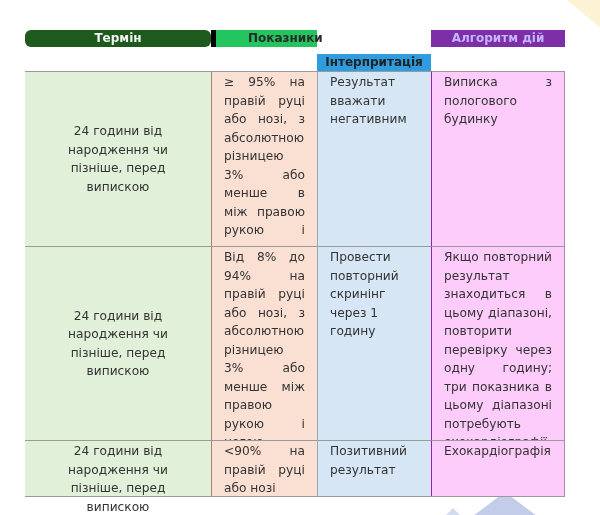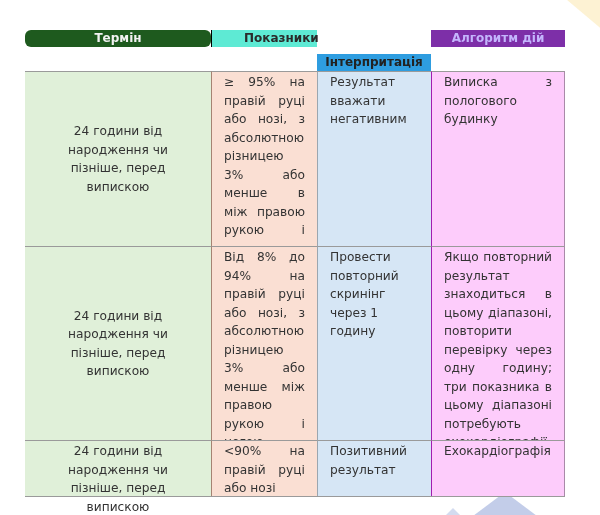--- a/index.html
+++ b/index.html
@@ -38,21 +38,21 @@
     }
     .grid {
       display: grid;
       grid-template-columns: 186px 106px 114px 134px;
     }
     .hdr {
       height: 17px; line-height: 17px; text-align: center;
       font-weight: bold; font-size: 12px;
     }
     .h-term { background: #1e5a1e; color: #f2f2f2; border-radius: 6px; }
-    .h-pok  { background: #5eead4; color: #2a2a2a; border-left: 1px solid #000000; padding-left: 32px; }
+    .h-pok  { background: #22c55e; color: #2a2a2a; border-left: 5px solid #000000; padding-left: 32px; }
     .h-int  { background: #2e9de0; color: #222; margin-top: 24px; }
     .h-alg  { background: #7d2fa8; color: #c4b5fd; }
     .cell {
       font-size: 12.2px; line-height: 18.5px; color: #333;
       padding: 1px 12px; box-sizing: border-box;
       border-top: 1px solid #9a9a9a;
     }
     .c-term {
       background: #e0f0d9; text-align: center;
       display: flex; align-items: center; justify-content: center;

